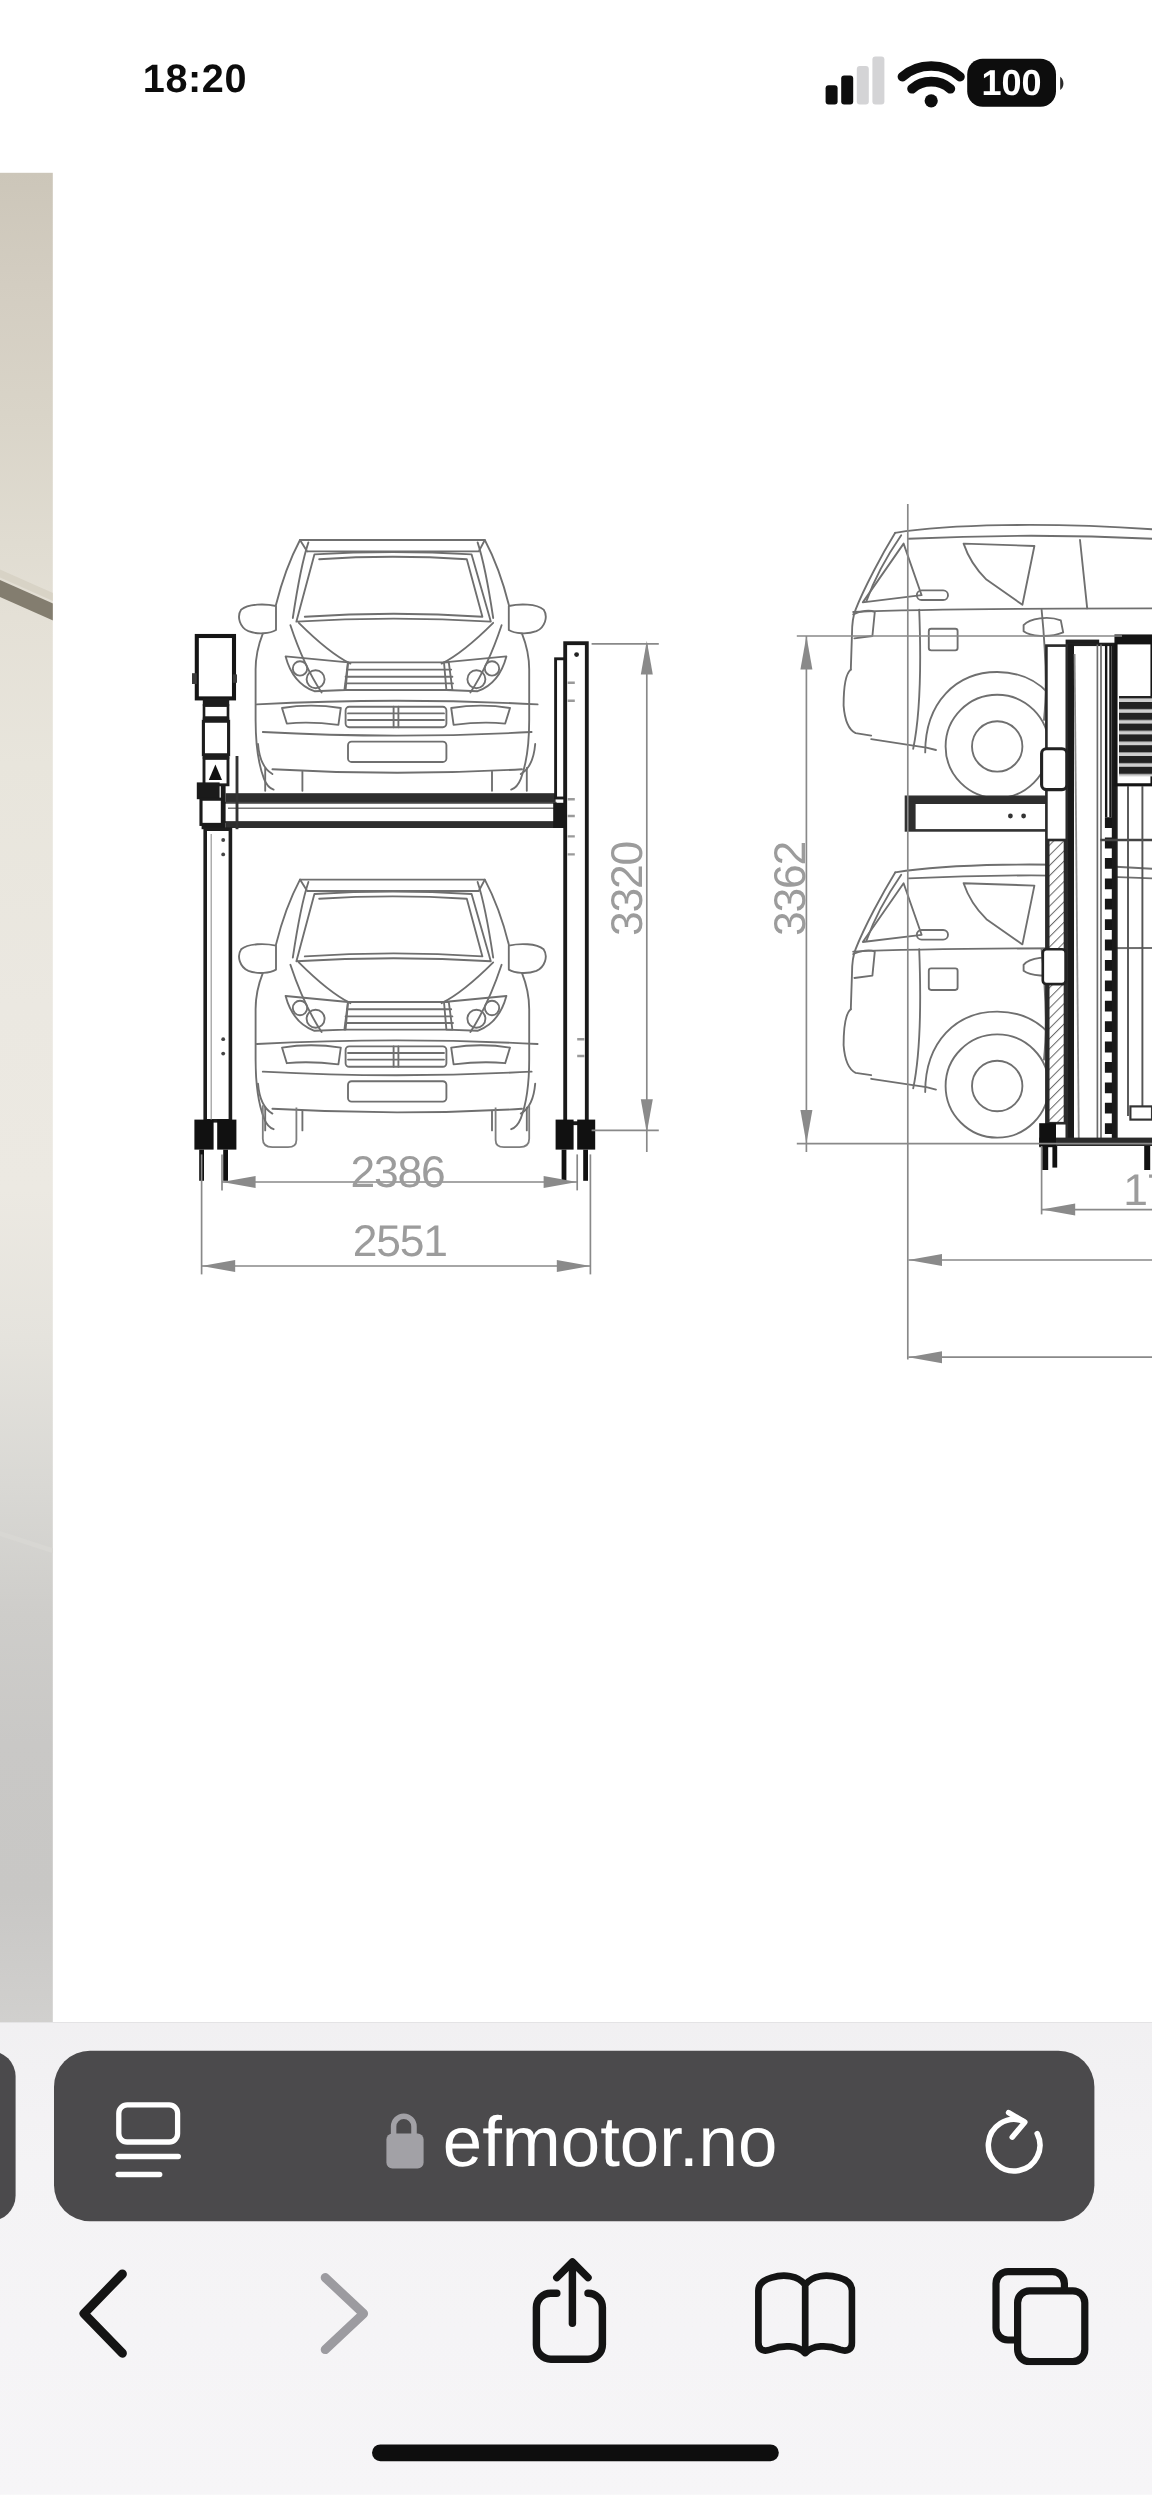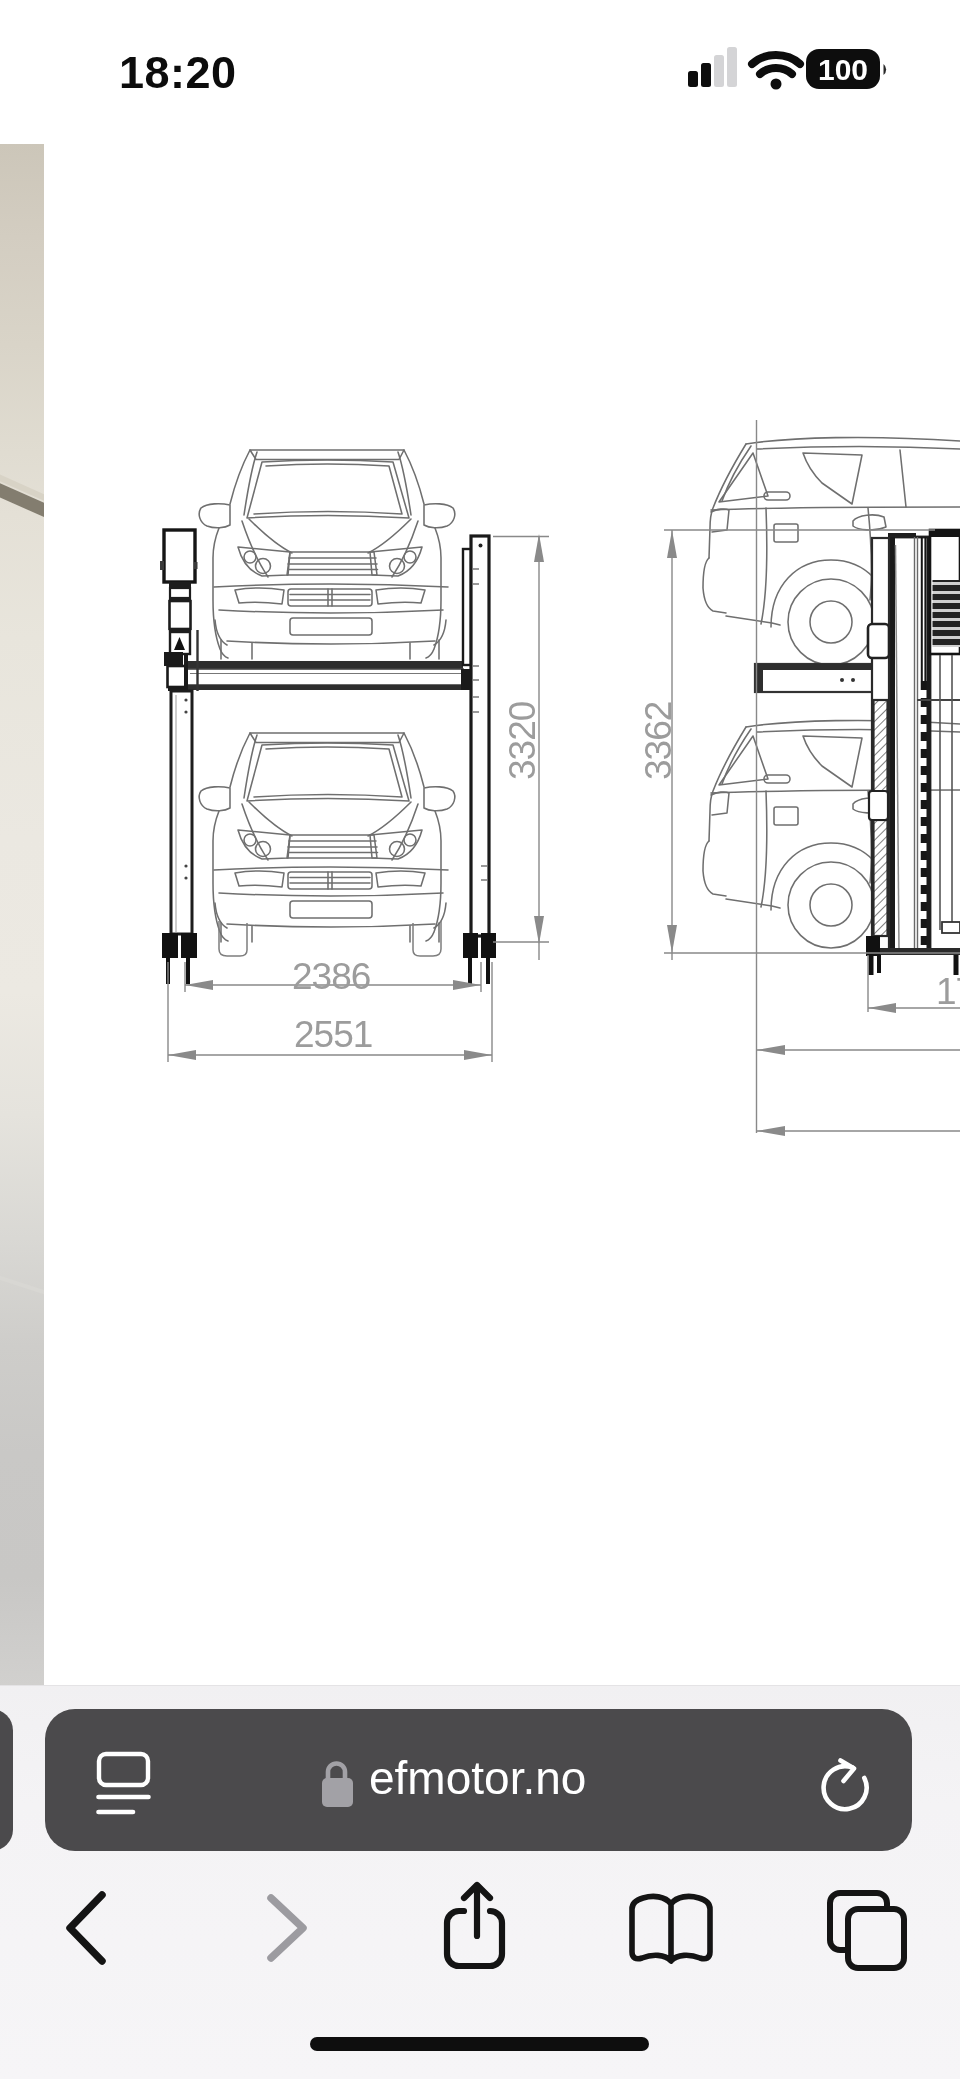--- a/index.html
+++ b/index.html
@@ -4,21 +4,21 @@
 <style>
   html,body{margin:0;padding:0;}
   body{width:960px;height:2079px;position:relative;background:#ffffff;overflow:hidden;
        font-family:"Liberation Sans", sans-serif;-webkit-font-smoothing:antialiased;}
   .abs{position:absolute;}
   text{-webkit-font-smoothing:antialiased;}
 </style>
 </head>
 <body>
 
-<div class="abs" style="left:119px;top:47px;font-size:45px;font-weight:600;color:#0c0c0c;letter-spacing:0.5px;">18:20</div>
+<div class="abs" style="left:119px;top:47px;font-size:33px;font-weight:600;color:#0c0c0c;letter-spacing:0.5px;">18:20</div>
 
 <svg class="abs" style="left:680px;top:40px;" width="215" height="60" viewBox="0 0 215 60">
 
   <g>
     <rect x="8" y="31" width="10" height="16" rx="2.5" fill="#0d0d0d"></rect>
     <rect x="21" y="23" width="10" height="24" rx="2.5" fill="#0d0d0d"></rect>
     <rect x="34" y="15" width="10" height="32" rx="2.5" fill="#d4d4d6"></rect>
     <rect x="47" y="7" width="10" height="40" rx="2.5" fill="#d4d4d6"></rect>
   </g>
 
@@ -327,21 +327,21 @@
   <rect x="5" y="6" width="49" height="31" rx="7" fill="none" stroke="#ffffff" stroke-width="4.4"></rect>
   <line x1="4.5" y1="49" x2="54.5" y2="49" stroke="#ffffff" stroke-width="4.6" stroke-linecap="round"></line>
   <line x1="4.5" y1="64" x2="39" y2="64" stroke="#ffffff" stroke-width="4.6" stroke-linecap="round"></line>
 </svg>
 
 <svg class="abs" style="left:319px;top:1758px;" width="38" height="52" viewBox="0 0 38 52">
   <path d="M9,22 L9,14 a8.5,8.5 0 0 1 17,0 L26,22" fill="none" stroke="#a2a1a6" stroke-width="4.6"></path>
   <rect x="3" y="20" width="31" height="29" rx="5" fill="#a2a1a6"></rect>
 </svg>
 
-<div class="abs" style="left:369px;top:1751px;font-size:46px;color:#ffffff;letter-spacing:0px;">efmotor.no</div>
+<div class="abs" style="left:369px;top:1751px;font-size:59px;color:#ffffff;letter-spacing:0px;">efmotor.no</div>
 
 <svg class="abs" style="left:815px;top:1757px;" width="56" height="56" viewBox="0 0 56 56">
   <path d="M37.5,10.5 A 21.5,21.5 0 1 0 49.3,21" fill="none" stroke="#ffffff" stroke-width="4.6" stroke-linecap="round"></path>
   <path d="M25.5,3.5 L39,11.5 L28.5,24" fill="none" stroke="#ffffff" stroke-width="4.6" stroke-linecap="round" stroke-linejoin="round"></path>
 </svg>
 
 <svg class="abs" style="left:60px;top:1890px;" width="50" height="76" viewBox="0 0 50 76">
   <path d="M42,5 L10,38 L42,71" fill="none" stroke="#141414" stroke-width="7.5" stroke-linecap="round" stroke-linejoin="round"></path>
 </svg>
 

